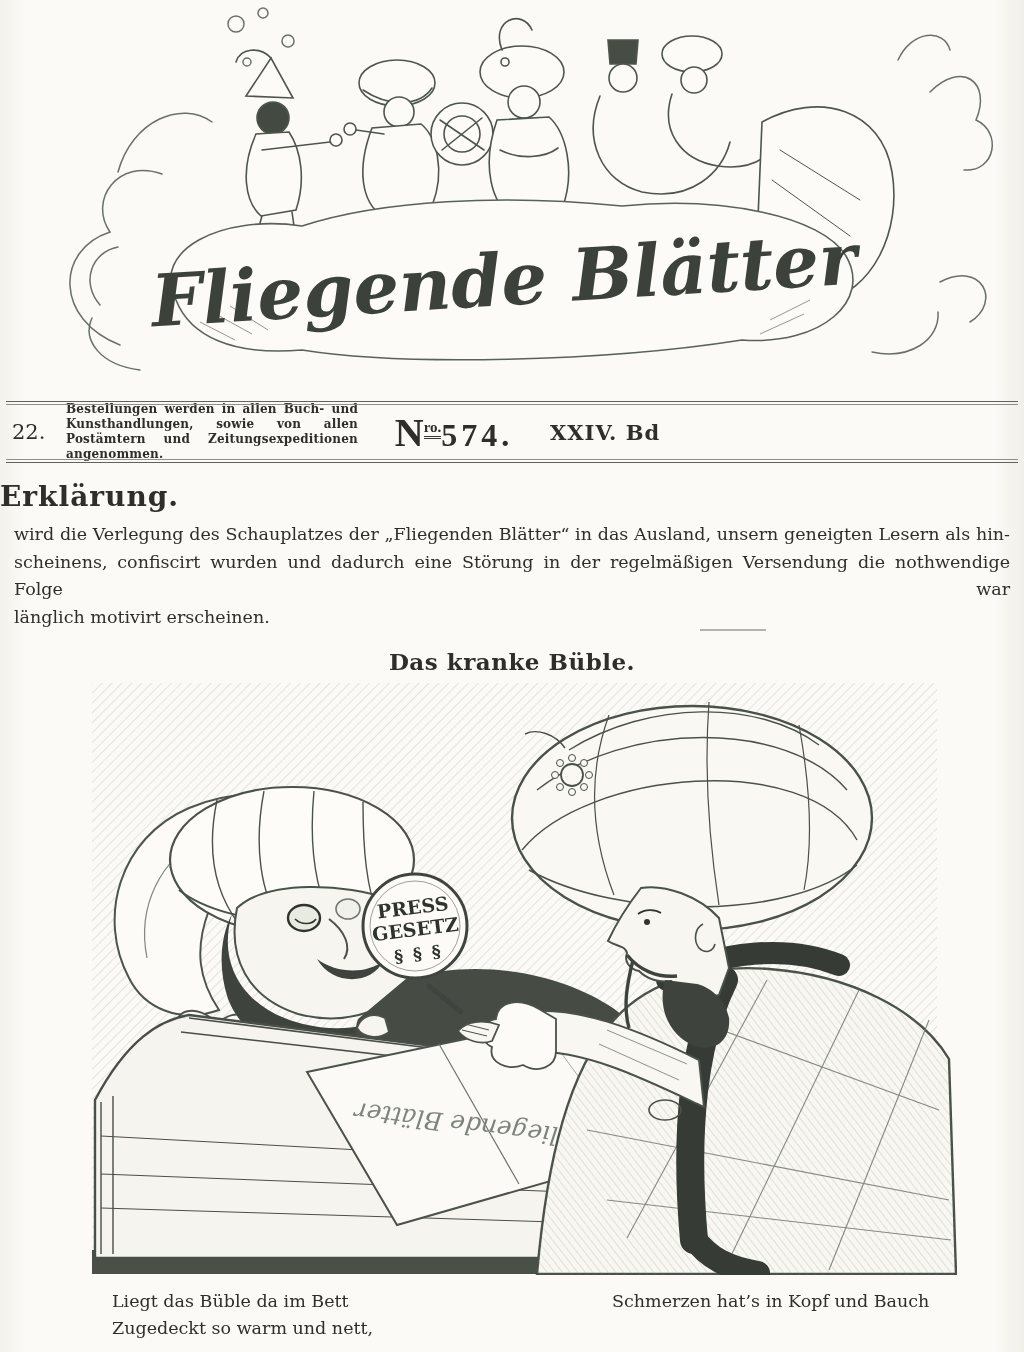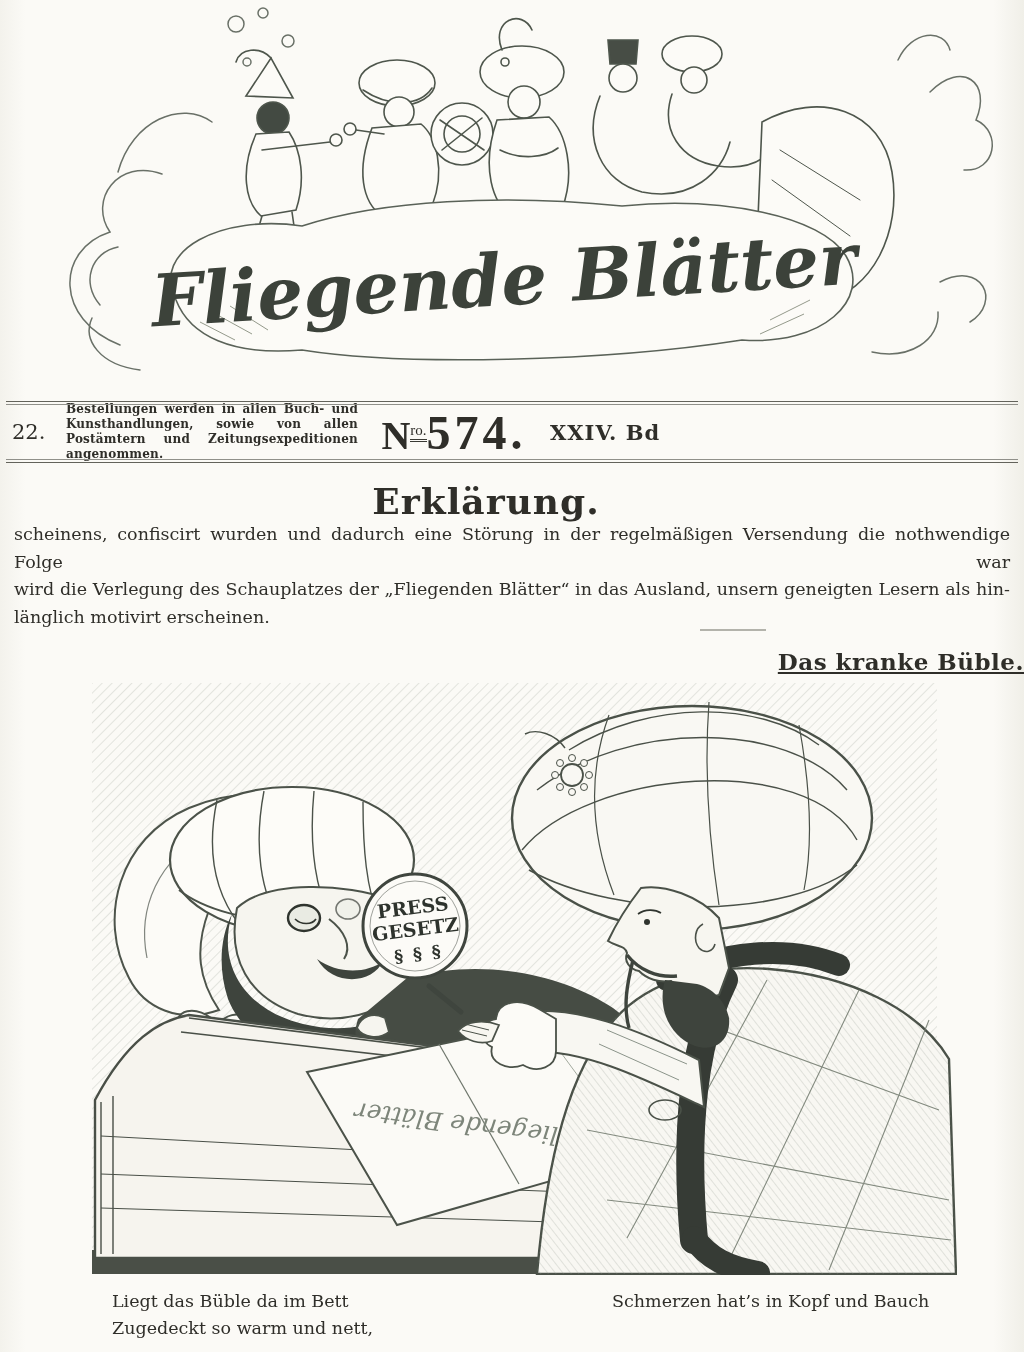--- a/index.html
+++ b/index.html
@@ -22,38 +22,38 @@
     border-top:1px solid #63635b;border-bottom:1px solid #63635b;
   }
   .header::before{content:"";position:absolute;left:0;right:0;top:2px;border-top:1px solid #90908a;}
   .header::after{content:"";position:absolute;left:0;right:0;bottom:2px;border-top:1px solid #90908a;}
   .page-num{flex:0 0 46px;font-size:21px;font-weight:normal;padding-left:6px;}
   .notice{font-size:12px;line-height:15px;font-weight:bold;text-align:justify;letter-spacing:.2px;}
   .notice-left{flex:0 0 292px;}
   .notice-right{flex:0 0 332px;}
   .issue{flex:0 0 176px;white-space:nowrap;text-align:center;font-family:"Liberation Serif",serif;}
   .issue .n{font-size:40px;font-weight:bold;}
-  .issue .ro{font-size:15px;font-weight:normal;vertical-align:14px;border-bottom:3px double #3a3a34;padding-bottom:1px;}
-  .issue .num{font-size:48px;font-weight:bold;letter-spacing:4px;}
+  .issue .ro{font-size:15px;font-weight:bold;vertical-align:14px;border-bottom:3px double #3a3a34;padding-bottom:1px;}
+  .issue .num{font-size:32px;font-weight:bold;letter-spacing:4px;}
   .volume{flex:1 1 auto;font-size:21px;font-weight:bold;white-space:nowrap;letter-spacing:1px;}
 
   
-  .erk-heading{position:absolute;top:480px;left:0;width:972px;text-align:center;
-    font-size:36px;font-weight:bold;letter-spacing:1px;}
+  .erk-heading{position:absolute;top:480px;left:0;width:972px;text-align:left;
+    font-size:28px;font-weight:bold;letter-spacing:1px;}
   .erk-body{position:absolute;top:521px;left:14px;width:996px;
     font-size:17.5px;line-height:27.5px;}
   .erk-line{text-align:justify;text-align-last:justify;}
   .erk-line.first{text-indent:54px;}
   .erk-line.last{text-align-last:left;}
   .mini-rule{position:absolute;top:629px;left:700px;width:66px;height:2px;
     background:#9b9b91;opacity:.75;}
 
   
-  .story-title{position:absolute;top:648px;left:0;width:1024px;text-align:right;
-    font-size:23px;font-weight:bold;letter-spacing:.5px;text-decoration:underline;}
+  .story-title{position:absolute;top:648px;left:0;width:1024px;text-align:center;
+    font-size:23px;font-weight:bold;letter-spacing:.5px;}
   .illustration{position:absolute;top:678px;left:67px;width:890px;height:597px;}
 
   .captions{position:absolute;top:1288px;left:0;width:1024px;font-size:17.5px;line-height:27px;}
   .cap{position:absolute;top:0;}
   .cap-left{left:112px;width:370px;}
   .cap-right{left:612px;width:390px;}
   .cap span{display:block;}
 </style>
 </head>
 <body>
@@ -152,22 +152,22 @@
     <div class="page-num">22.</div>
     <div class="notice notice-left">Bestellungen werden in allen Buch- und Kunsthandlungen, sowie von allen Postämtern und Zeitungsexpeditionen angenommen.</div>
     <div class="issue">
       <span class="n">N</span><span class="ro">ro.</span><span class="num">574.</span>
     </div>
     <div class="volume">XXIV. Bd</div>
   </div>
 
   <div class="erk-heading">Erklärung.</div>
   <div class="erk-body">
+    <div class="erk-line">wird die Verlegung des Schauplatzes der „Fliegenden Blätter“ in das Ausland, unsern geneigten Lesern als hin-</div>
     <div class="erk-line">scheinens, confiscirt wurden und dadurch eine Störung in der regelmäßigen Versendung die nothwendige Folge war</div>
-    <div class="erk-line">wird die Verlegung des Schauplatzes der „Fliegenden Blätter“ in das Ausland, unsern geneigten Lesern als hin-</div>
     <div class="erk-line last">länglich motivirt erscheinen.</div>
   </div>
   <div class="mini-rule"></div>
 
   <div class="story-title">Das kranke Büble.</div>
 
   <svg class="illustration" viewBox="0 0 890 597">
     <defs>
       <pattern id="hatchA" width="7" height="7" patternUnits="userSpaceOnUse" patternTransform="rotate(45)">
         <line x1="0" y1="0" x2="0" y2="7" stroke="#99a295" stroke-width="1"></line>

